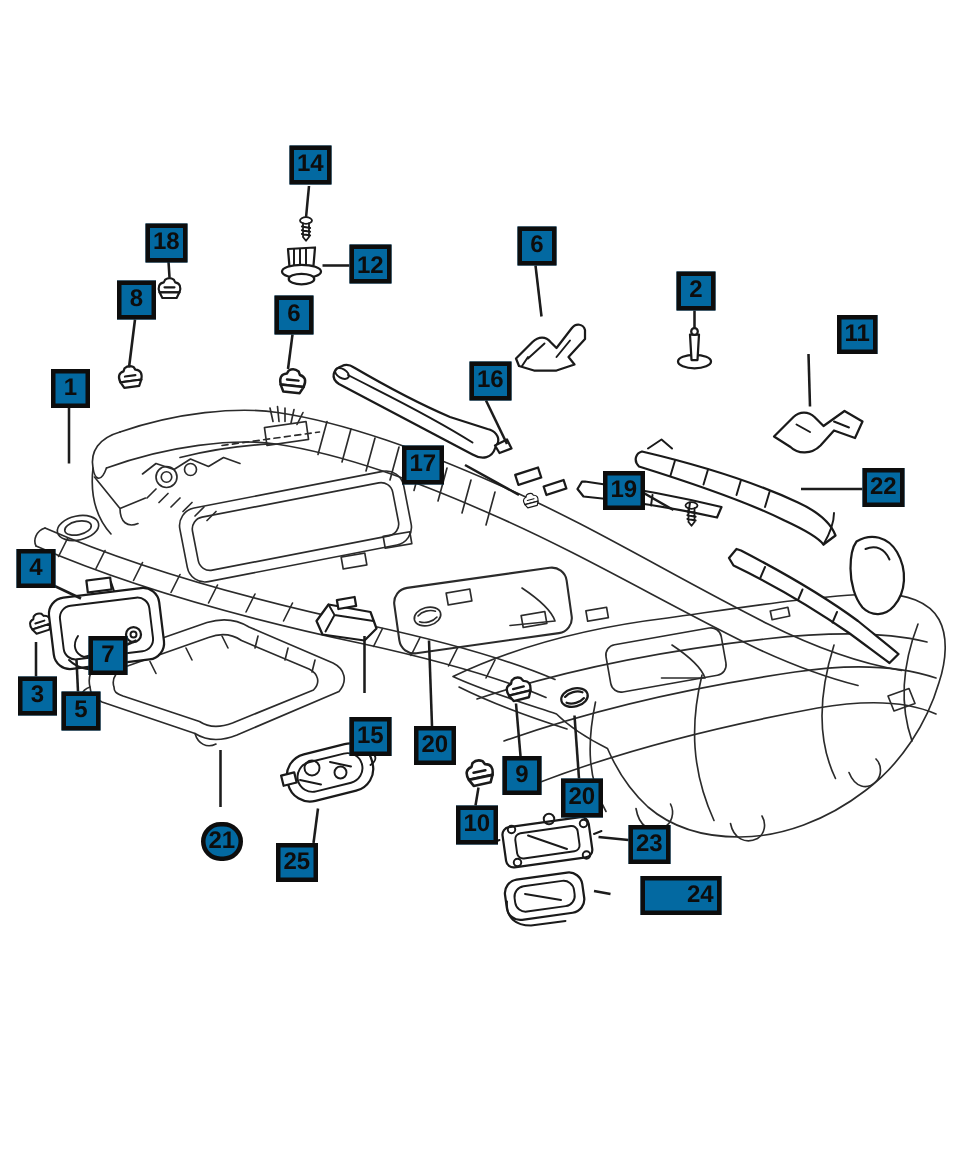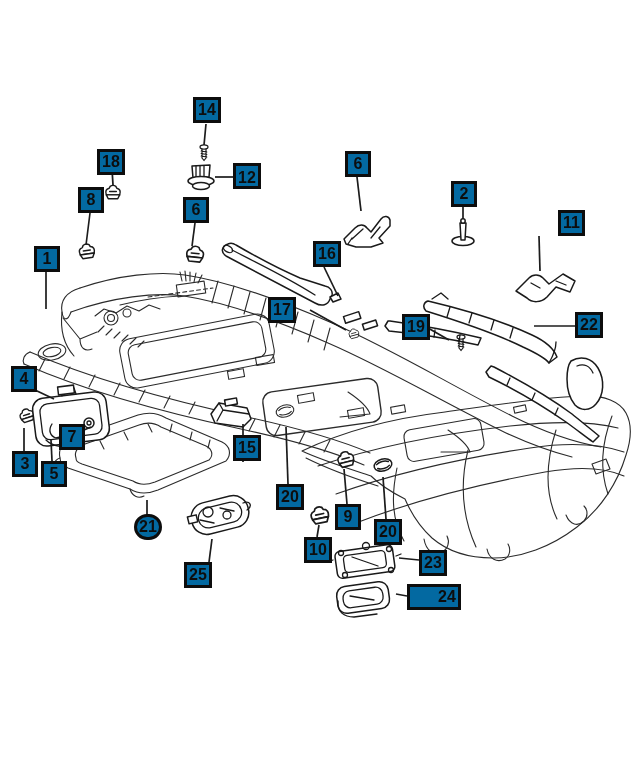--- a/index.html
+++ b/index.html
@@ -271,50 +271,50 @@
       </div>
       <div class="callout" style="left: 233px; top: 163px; align-items: flex-end;">
         <span>12</span>
       </div>
       <div class="callout" style="left: 345px; top: 151px;">
         <span>6</span>
       </div>
       <div class="callout" style="left: 193px; top: 97px;">
         <span>14</span>
       </div>
-      <div class="callout" style="left: 233px; top: 435px;">
+      <div class="callout" style="left: 233px; top: 478px;">
         <span>15</span>
       </div>
       <div class="callout" style="left: 313px; top: 241px;">
         <span>16</span>
       </div>
       <div class="callout" style="left: 268px; top: 297px;">
         <span>17</span>
       </div>
       <div class="callout" style="left: 97px; top: 127px; margin-top: 22px;">
         <span>18</span>
       </div>
       <div class="callout" style="left: 402px; top: 314px;">
         <span>19</span>
       </div>
       <div class="callout" style="left: 276px; top: 484px;">
         <span>20</span>
       </div>
       <div class="callout" style="left: 374px; top: 519px;">
         <span>20</span>
       </div>
-      <div class="callout" style="left: 134px; top: 514px; border-radius: 13px;">
+      <div class="callout" style="left: 134px; top: 548px; border-radius: 13px;">
         <span>21</span>
       </div>
       <div class="callout" style="left: 575px; top: 312px; justify-content: center;">
         <span>22</span>
       </div>
       <div class="callout" style="left: 419px; top: 550px;">
         <span>23</span>
       </div>
-      <div class="callout" style="left: 407px; top: 584px; padding-left: 28px;">
+      <div class="callout" style="left: 427px; top: 584px; padding-left: 28px;">
         <span>24</span>
       </div>
       <div class="callout" style="left: 184px; top: 562px;">
         <span>25</span>
       </div>
     </div>
 </div>
 
 </body></html>

